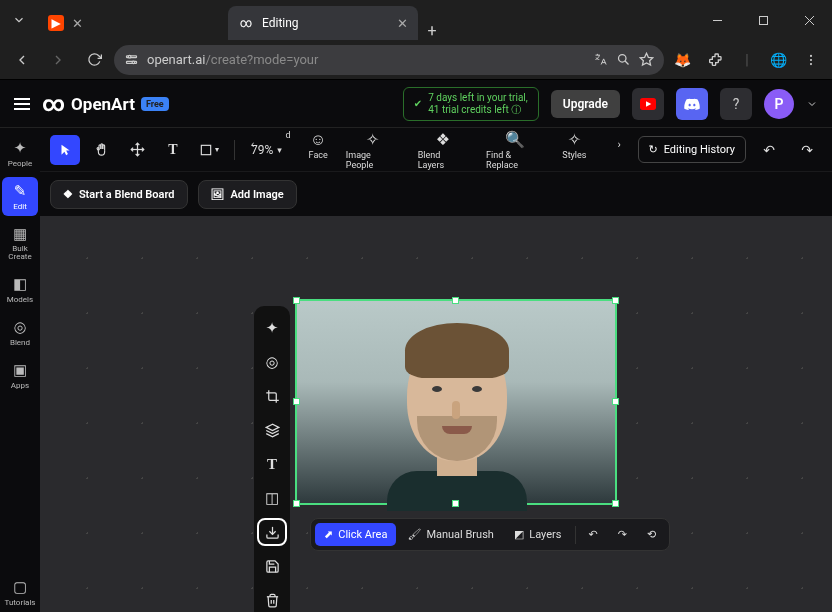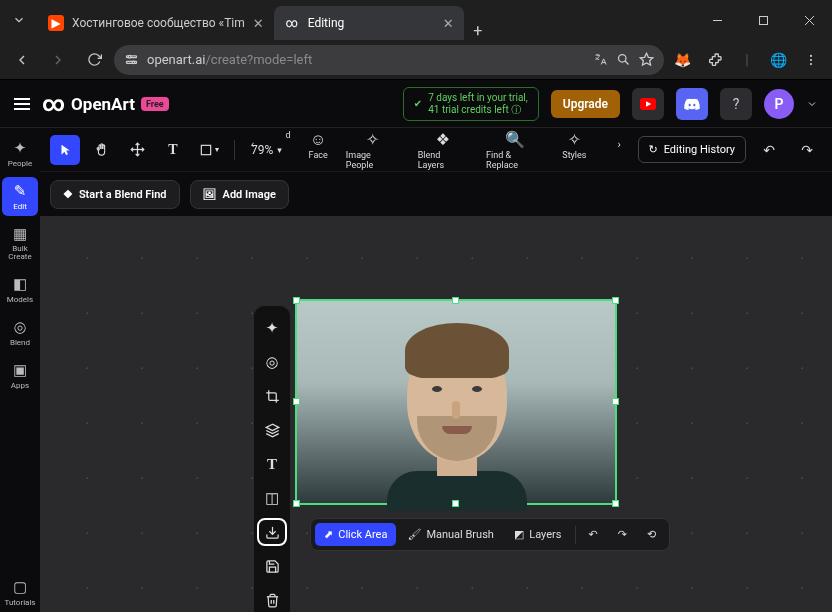--- a/index.html
+++ b/index.html
@@ -28,24 +28,24 @@
 .omnibox .url { flex: 1; }
 .omnibox .url .dim { color: #8a8a8a; }
 .exticons { display: flex; gap: 2px; }
 .exticons > div { width: 30px; height: 30px; display: flex; align-items: center; justify-content: center; color: #ccc; font-size: 14px; }
 
 
 .apphdr { height: 48px; background: #0b0b0d; display: flex; align-items: center; padding: 0 14px; gap: 12px; border-bottom: 1px solid #222; }
 .hamb { display: flex; flex-direction: column; gap: 3px; }
 .hamb span { width: 16px; height: 2px; background: #fff; }
 .logo { display: flex; align-items: center; gap: 6px; font-size: 17px; font-weight: 700; color: #fff; }
-.logo .badge { background: #ec4899; color: #222; font-size: 9px; padding: 2px 5px; border-radius: 4px; font-weight: 700; }
+.logo .badge { background: #3b82f6; color: #222; font-size: 9px; padding: 2px 5px; border-radius: 4px; font-weight: 700; }
 .trial { margin-left: auto; border: 1px solid #2a6e2a; border-radius: 6px; padding: 4px 10px; font-size: 10px; color: #5fd15f; display: flex; align-items: center; gap: 6px; line-height: 1.2; }
 .trial .txt { display: flex; flex-direction: column; }
-.upgrade { background: #a16207; color: #fff; border-radius: 6px; padding: 7px 12px; font-size: 12px; font-weight: 600; }
+.upgrade { background: #404040; color: #fff; border-radius: 6px; padding: 7px 12px; font-size: 12px; font-weight: 600; }
 .sqbtn { width: 32px; height: 32px; background: #2d2d31; border-radius: 6px; display: flex; align-items: center; justify-content: center; font-size: 14px; }
 .sqbtn.yt { color: #fff; }
 .sqbtn.dc { background: #5865f2; color: #fff; }
 .avatar { width: 30px; height: 30px; border-radius: 50%; background: #8a5cf6; color: #fff; display: flex; align-items: center; justify-content: center; font-size: 14px; font-weight: 600; }
 .chev { color: #ccc; font-size: 12px; }
 
 
 .editor { height: 484px; display: flex; background: #0b0b0d; }
 .rail { width: 40px; background: #0b0b0d; display: flex; flex-direction: column; align-items: center; padding-top: 6px; gap: 4px; }
 .railitem { width: 36px; display: flex; flex-direction: column; align-items: center; gap: 2px; color: #bbb; font-size: 8px; padding: 5px 0; border-radius: 6px; cursor: pointer; }
@@ -106,21 +106,20 @@
 
 <div class="titlebar">
   <div class="tabdrop">
     <svg width="14" height="14" viewBox="0 0 24 24" fill="none" stroke="currentColor" stroke-width="2">
         <polyline points="6 9 12 15 18 9"></polyline>
       </svg>
   </div>
   <div class="tabs">
     <div class="tab inactive">
       <span class="favicon" style="background:#ff4500;color:#fff;border-radius:3px;">▶</span>
-      <span class="title">Хостинговое сообщество «Tim</span>
       <span class="close">✕</span>
     </div>
     <div class="tab active">
       <span class="favicon" style="color:#fff;">∞</span>
       <span class="title">Editing</span>
       <span class="close">✕</span>
     </div>
     <div class="newtab">+</div>
   </div>
   <div class="wincontrols">
@@ -162,21 +161,21 @@
     </div>
   <div class="omnibox">
     <span class="lock">
       <svg width="15" height="15" viewBox="0 0 24 24" fill="none" stroke="currentColor" stroke-width="2">
           <rect x="4" y="6" width="16" height="3" rx="1"></rect>
           <rect x="4" y="15" width="16" height="3" rx="1"></rect>
           <circle cx="9" cy="7.5" r="2" fill="#3c3c3f"></circle>
           <circle cx="15" cy="16.5" r="2" fill="#3c3c3f"></circle>
         </svg>
     </span>
-    <span class="url"><span>openart.ai</span><span class="dim">/create?mode=left</span></span>
+    <span class="url"><span>openart.ai</span><span class="dim">/create?mode=your</span></span>
     <span>
         <svg width="15" height="15" viewBox="0 0 24 24" fill="none" stroke="currentColor" stroke-width="1.6">
           <path d="M4 5h7"></path>
           <path d="M7 3v2"></path>
           <path d="M10 5c0 3-3 6-6 7"></path>
           <path d="M5 9c1 2 3 3 5 3"></path>
           <path d="M13 20l4-9 4 9"></path>
           <path d="M14.5 17h5"></path>
         </svg>
       </span>
@@ -355,21 +354,21 @@
             <span>Editing History</span>
           </div>
         <div class="tbtn">↶</div>
         <div class="tbtn">↷</div>
       </div>
     </div>
 
     <div class="sectop">
       <div class="pillbtn">
           <span>❖</span>
-          <span>Start a Blend Find</span>
+          <span>Start a Blend Board</span>
         </div>
       <div class="pillbtn">
           <span>🖼</span>
           <span>Add Image</span>
         </div>
     </div>
 
     <div class="canvas">
       <div class="dots"></div>
 

